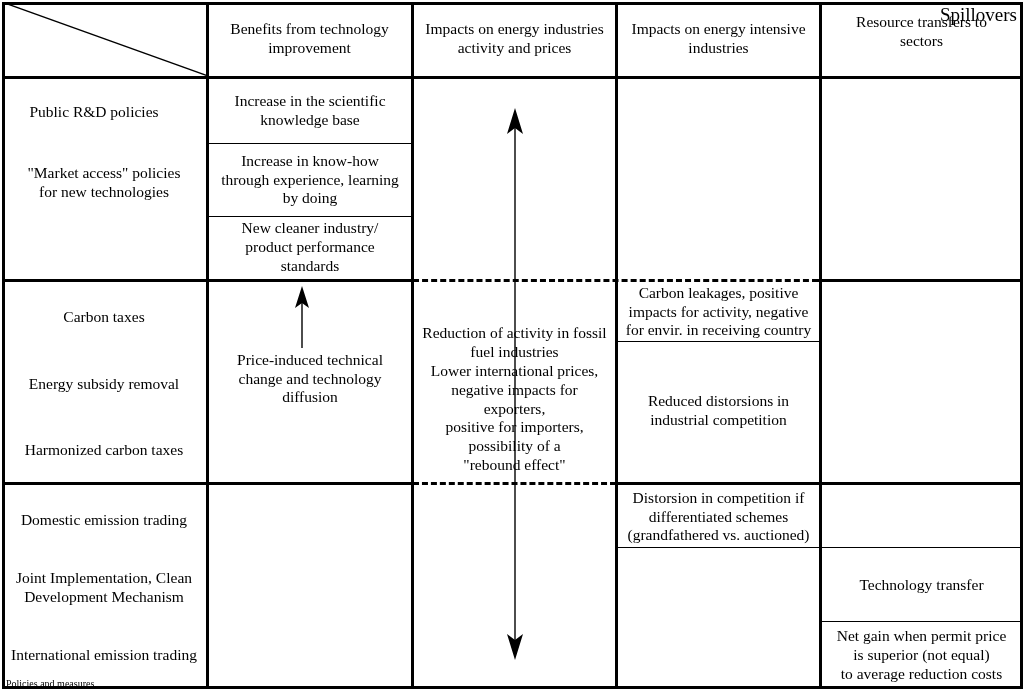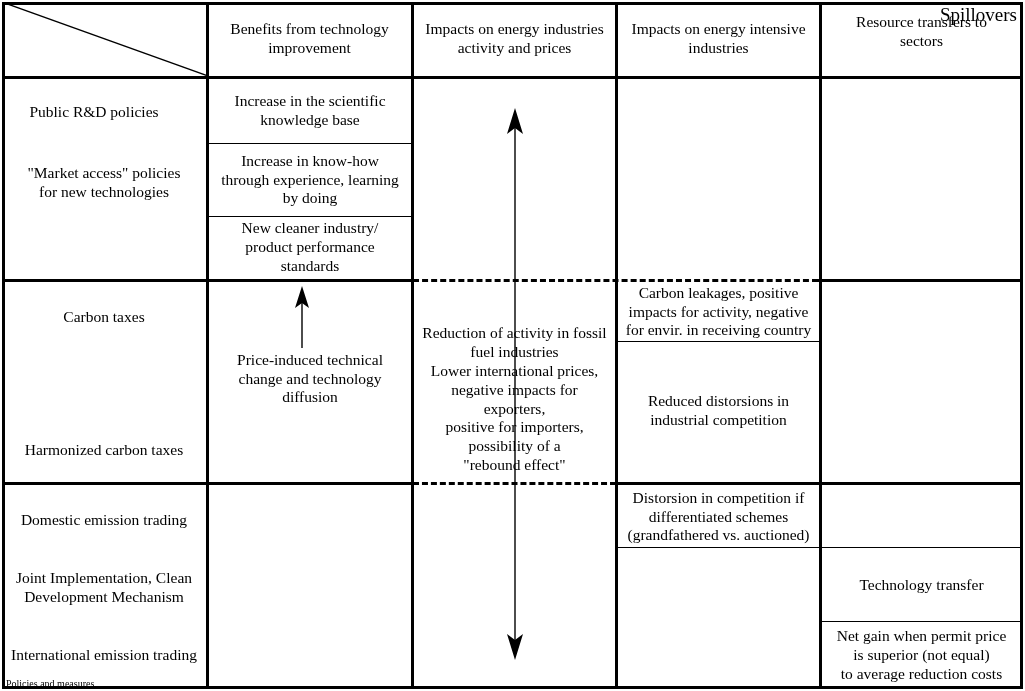--- a/index.html
+++ b/index.html
@@ -107,20 +107,21 @@
 by doing</div>
   <div class="cell" style="left:209px; top:217px; width:202px; height:61px;">New cleaner industry/
 product performance
 standards</div>
 
   <div class="cell" style="left:414px; top:79px; width:201px; height:199px;"></div>
   <div class="cell" style="left:618px; top:79px; width:201px; height:199px;"></div>
   <div class="cell" style="left:822px; top:79px; width:199px; height:199px;"></div>
 
   <div class="cell" style="left:2px; top:283px; width:204px; height:68px;">Carbon taxes</div>
+  <div class="cell" style="left:2px; top:351px; width:204px; height:67px;">Energy subsidy removal</div>
   <div class="cell" style="left:2px; top:418px; width:204px; height:65px;">Harmonized carbon taxes</div>
 
   <svg class="arrow-svg" style="left:281px; top:286px; width:42px; height:62px;" viewBox="0 0 42 62">
     <line x1="21" y1="62" x2="21" y2="12" stroke="#000" stroke-width="1.4"></line>
     <polygon points="21,0 14,22 21,17 28,22" fill="#000"></polygon>
   </svg>
   <div class="cell" style="left:209px; top:348px; width:202px; height:62px;">Price-induced technical
 change and technology
 diffusion</div>
 

